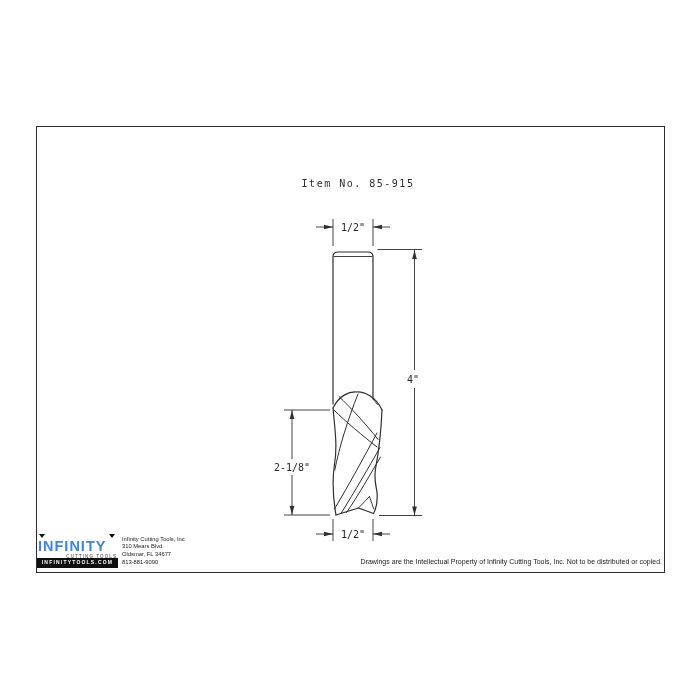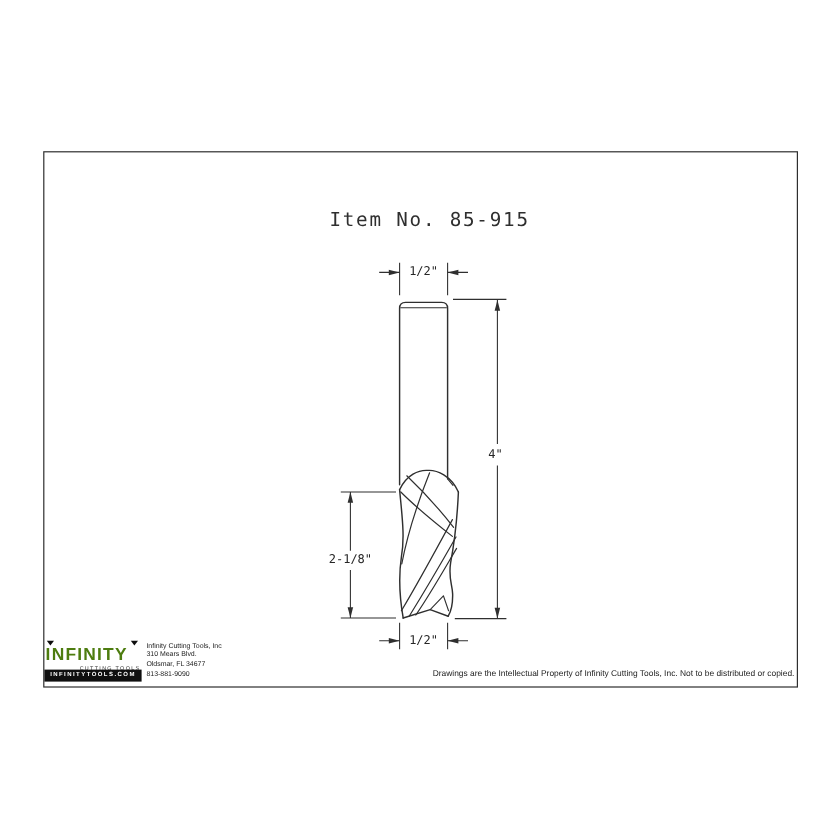--- a/index.html
+++ b/index.html
@@ -5,36 +5,36 @@
   * { margin:0; padding:0; box-sizing:border-box; }
   html,body { width:700px; height:700px; background:#ffffff; font-family:"Liberation Sans", sans-serif; }
   .page { position:relative; width:700px; height:700px; background:#ffffff; overflow:hidden; }
   .frame {
     position:absolute; left:36px; top:126px; width:629px; height:447px;
     border:1.6px solid #2e2e2e; background:#ffffff;
   }
   .drawing-svg { position:absolute; left:0; top:0; width:700px; height:700px; }
   .title {
     position:absolute; left:358px; top:183px; transform:translate(-50%,-50%);
-    font-family:"DejaVu Sans Mono", monospace; font-size:16px; letter-spacing:1.5px;
+    font-family:"DejaVu Sans Mono", monospace; font-size:10px; letter-spacing:1.5px;
     color:#2f2f2f; white-space:nowrap;
   }
   .dim-label {
     position:absolute; transform:translate(-50%,-50%);
     font-family:"DejaVu Sans Mono", monospace; font-size:10px; color:#262626;
     background:#ffffff; padding:0 1px; white-space:nowrap; line-height:11px;
   }
   .dim-top    { left:353px; top:227px; }
   .dim-right  { left:413px; top:379px; }
   .dim-flute  { left:292px; top:467px; }
   .dim-bottom { left:353px; top:534px; }
 
   .logo-infinity {
     position:absolute; left:38px; top:538px; width:80px;
-    font-size:14.5px; font-weight:bold; letter-spacing:1px; color:#4d7c0f;
+    font-size:14.5px; font-weight:bold; letter-spacing:1px; color:#3b82f6;
     font-family:"Liberation Sans", sans-serif; white-space:nowrap;
   }
   .logo-dot-i, .logo-dot-y {
     position:absolute; width:0; height:0;
     border-left:3px solid transparent; border-right:3px solid transparent;
     border-top:4px solid #0d0d0d;
   }
   .logo-dot-i { left:39px; top:534px; }
   .logo-dot-y { left:109px; top:534px; }
   .logo-cutting {

